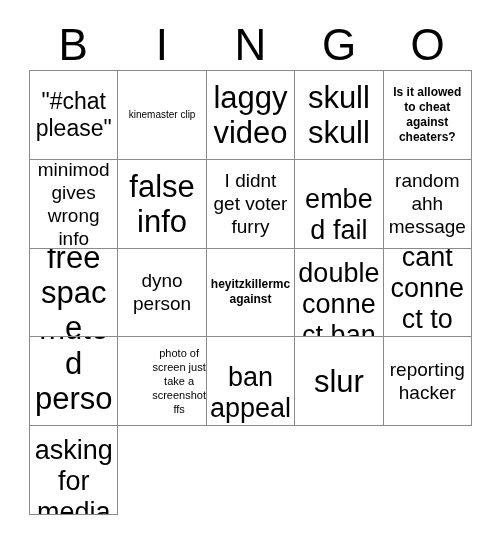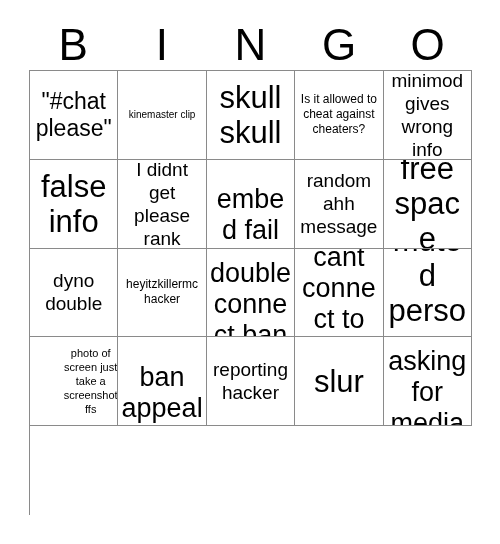--- a/index.html
+++ b/index.html
@@ -73,21 +73,21 @@
     color: #000000;
     word-wrap: break-word;
     hyphens: none;
   }
   
   .fs-xxl .cell-text { font-size: 31px; line-height: 35px; }
   .fs-xl  .cell-text { font-size: 27px; line-height: 31px; margin-top: 23px; }
   .fs-lg  .cell-text { font-size: 23px; line-height: 27px; }
   .fs-md  .cell-text { font-size: 19px; line-height: 23px; }
   .fs-sm  .cell-text { font-size: 10px; line-height: 20px; }
-  .fs-xs  .cell-text { font-size: 12px; line-height: 15px; }
+  .fs-xs  .cell-text { font-size: 12px; line-height: 15px; font-weight: bold; }
   .fs-xxs .cell-text { font-size: 11px; line-height: 14px; margin-left: 34px; }
 </style>
 </head>
 <body>
 
 <div class="card">
 
   <div class="header-row">
     <div class="header-cell">B</div>
     <div class="header-cell">I</div>
@@ -97,68 +97,71 @@
   </div>
 
   <div class="grid" id="bingo-grid">
       <div class="cell fs-lg">
         <span class="cell-text">"#chat please"</span>
       </div>
       <div class="cell fs-sm">
         <span class="cell-text">kinemaster clip</span>
       </div>
       <div class="cell fs-xxl">
+        <span class="cell-text">laggy video</span>
+      </div>
+      <div class="cell fs-xxl">
         <span class="cell-text">skull skull</span>
       </div>
       <div class="cell fs-xs">
         <span class="cell-text">Is it allowed to cheat against cheaters?</span>
       </div>
       <div class="cell fs-md">
         <span class="cell-text">minimod gives wrong info</span>
       </div>
       <div class="cell fs-xxl">
         <span class="cell-text">false info</span>
       </div>
       <div class="cell fs-md">
-        <span class="cell-text">I didnt get please rank</span>
+        <span class="cell-text">I didnt get voter furry</span>
       </div>
       <div class="cell fs-xl">
         <span class="cell-text">embed fail</span>
       </div>
       <div class="cell fs-md">
         <span class="cell-text">random ahh message</span>
       </div>
       <div class="cell fs-xxl">
         <span class="cell-text">free space</span>
       </div>
       <div class="cell fs-md">
-        <span class="cell-text">dyno double</span>
+        <span class="cell-text">dyno person</span>
       </div>
       <div class="cell fs-xs">
-        <span class="cell-text">heyitzkillermc hacker</span>
+        <span class="cell-text">heyitzkillermc against</span>
       </div>
       <div class="cell fs-xl">
         <span class="cell-text">double connect ban</span>
       </div>
       <div class="cell fs-xl">
         <span class="cell-text">cant connect to server</span>
       </div>
       <div class="cell fs-xxl">
         <span class="cell-text">muted person</span>
       </div>
       <div class="cell fs-xxs">
         <span class="cell-text">photo of screen just take a screenshot ffs</span>
       </div>
       <div class="cell fs-xl">
         <span class="cell-text">ban appeal</span>
       </div>
+      <div class="cell fs-xxl">
+        <span class="cell-text">slur</span>
+      </div>
       <div class="cell fs-md">
         <span class="cell-text">reporting hacker</span>
-      </div>
-      <div class="cell fs-xxl">
-        <span class="cell-text">slur</span>
       </div>
       <div class="cell fs-xl">
         <span class="cell-text">asking for media</span>
       </div>
     </div>
 
 </div>
 
 </body></html>

